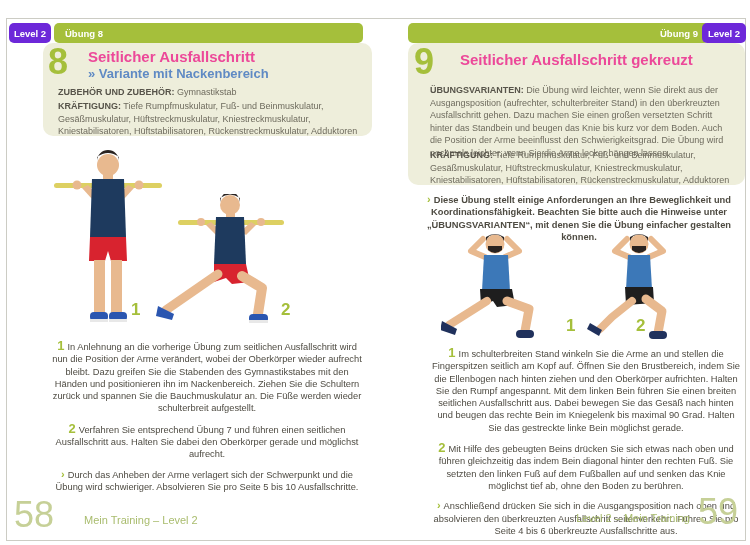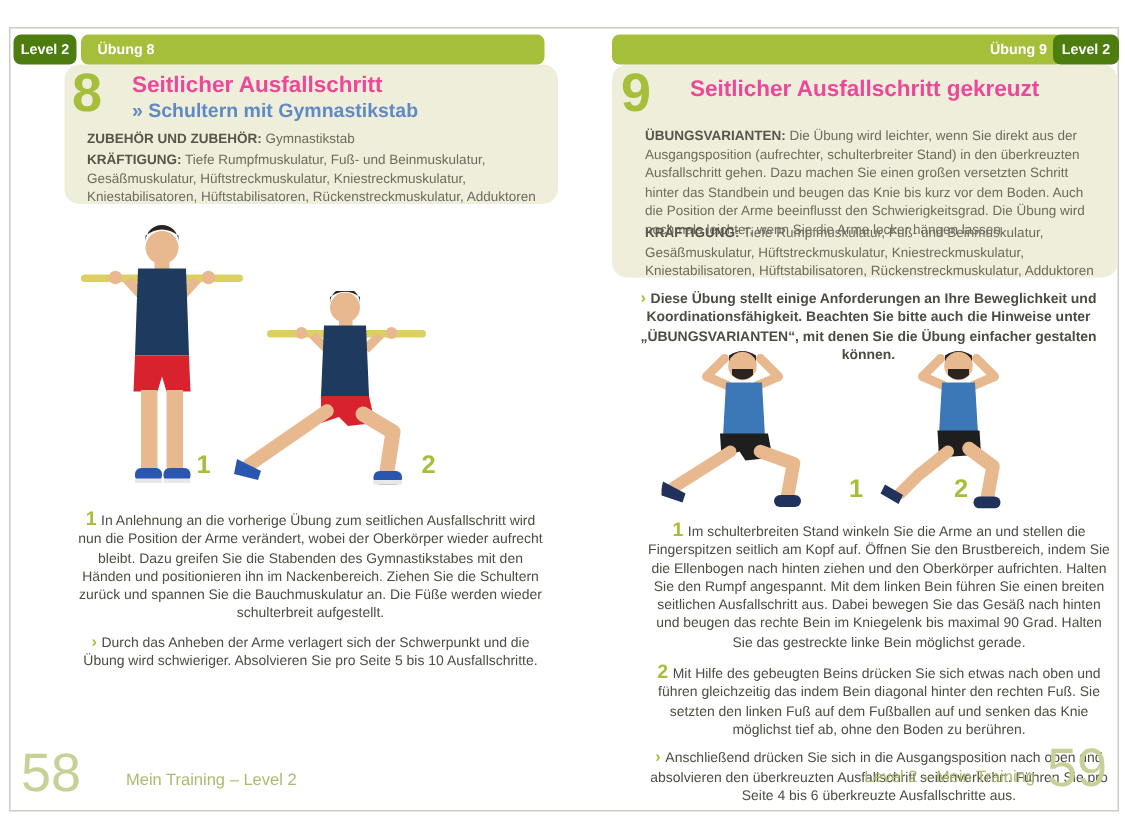--- a/index.html
+++ b/index.html
@@ -8,21 +8,21 @@
     font-family:"Liberation Sans", sans-serif;
     -webkit-font-smoothing:antialiased;
     overflow:hidden;
   }
   .spread-border{
     position:absolute;left:6px;top:18px;width:738px;height:521px;
     border:1px solid #ccccc4;background:#ffffff;
   }
   
   .lvl-badge{
-    position:absolute;height:20px;background:#4d7c0f;color:#fff;
+    position:absolute;height:20px;background:#6d28d9;color:#fff;
     font-size:9.5px;font-weight:bold;border-radius:5px;
     display:flex;align-items:center;justify-content:center;z-index:3;
   }
   .ex-bar{
     position:absolute;height:20px;background:#a5bf3b;color:#fff;
     font-size:9.5px;font-weight:bold;border-radius:5px;
     display:flex;align-items:center;z-index:2;
   }
   .ex-bar.left-bar{padding-left:11px;}
   .ex-bar.right-bar{justify-content:flex-end;padding-right:11px;}
@@ -63,21 +63,21 @@
 
 <div class="ex-bar left-bar" style="left:54px;top:23px;width:298px;">
     <span>Übung 8</span>
   </div>
 
 <div class="info-box" style="left:43px;top:43px;width:329px;height:93px;"></div>
 
 <div class="big-num" style="left:48px;top:44px;">8</div>
 
 <div class="ex-title" style="left:88px;top:48px;">Seitlicher Ausfallschritt</div>
-<div class="ex-subtitle" style="left:88px;top:66px;">» Schultern mit Gymnastikstab</div>
+<div class="ex-subtitle" style="left:88px;top:66px;">» Variante mit Nackenbereich</div>
 
 <div class="small-block" style="left:58px;top:86px;width:300px;">
   <span class="small-label">ZUBEHÖR UND ZUBEHÖR:</span>
   <span>Gymnastikstab</span>
 </div>
 
 <div class="small-block" style="left:58px;top:100px;width:304px;">
   <span class="small-label">KRÄFTIGUNG:</span>
   <span>Tiefe Rumpfmuskulatur, Fuß- und Beinmuskulatur, Gesäßmuskulatur, Hüftstreckmuskulatur, Kniestreckmuskulatur, Kniestabilisatoren, Hüftstabilisatoren, Rückenstreckmuskulatur, Adduktoren</span>
 </div>
@@ -117,20 +117,21 @@
   <path d="M2,112 L18,120 L16,126 L0,122 Z" fill="#2b56b0"></path>
   <rect x="93" y="120" width="19" height="9" rx="4" fill="#2b56b0"></rect>
   <rect x="93" y="126" width="19" height="3" fill="#e8e8e8"></rect>
 </svg>
 
 <div class="photo-num" style="left:131px;top:300px;">1</div>
 <div class="photo-num" style="left:281px;top:300px;">2</div>
 
 <div class="body-block" style="left:50px;top:339px;width:314px;">
   <p><span class="pmark">1</span><span>In Anlehnung an die vorherige Übung zum seitlichen Ausfallschritt wird nun die Position der Arme verändert, wobei der Oberkörper wieder aufrecht bleibt. Dazu greifen Sie die Stabenden des Gymnastikstabes mit den Händen und positionieren ihn im Nackenbereich. Ziehen Sie die Schultern zurück und spannen Sie die Bauchmuskulatur an. Die Füße werden wieder schulterbreit aufgestellt.</span></p>
+  <p><span class="pmark">2</span><span>Verfahren Sie entsprechend Übung 7 und führen einen seitlichen Ausfallschritt aus. Halten Sie dabei den Oberkörper gerade und möglichst aufrecht.</span></p>
   <p><span class="note-mark">›</span><span>Durch das Anheben der Arme verlagert sich der Schwerpunkt und die Übung wird schwieriger. Absolvieren Sie pro Seite 5 bis 10 Ausfallschritte.</span></p>
 </div>
 
 <div class="foot-num" style="left:14px;top:497px;">58</div>
 <div class="foot-text" style="left:84px;top:514px;">Mein Training – Level 2</div>
 
 <div class="ex-bar right-bar" style="left:408px;top:23px;width:290px;">
     <span>Übung 9</span>
   </div>
 

